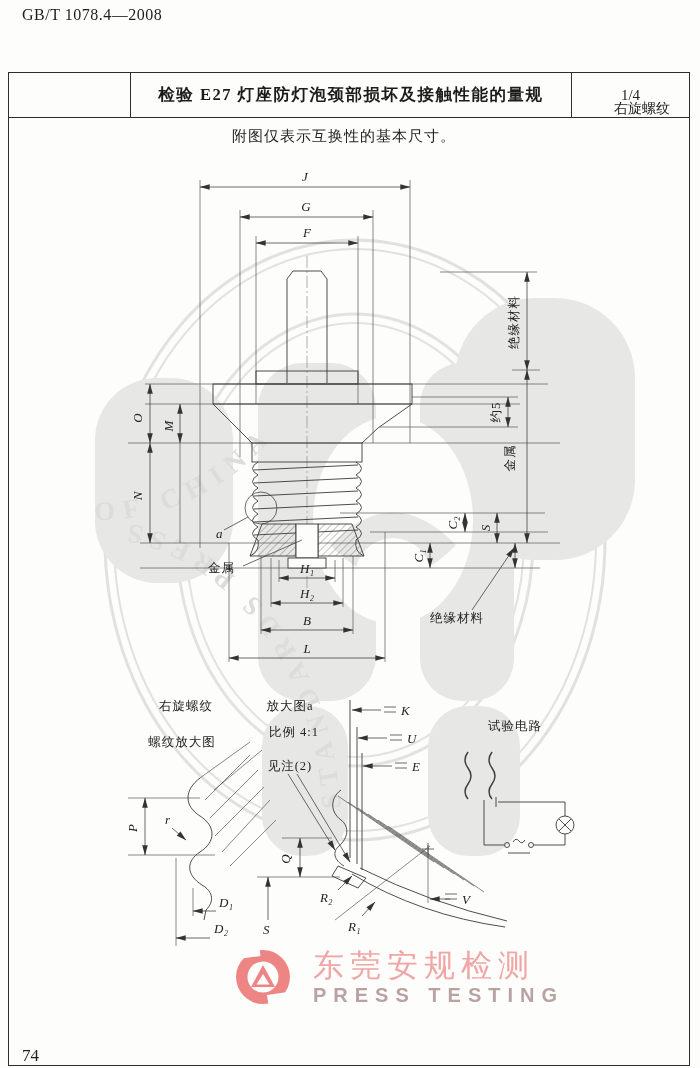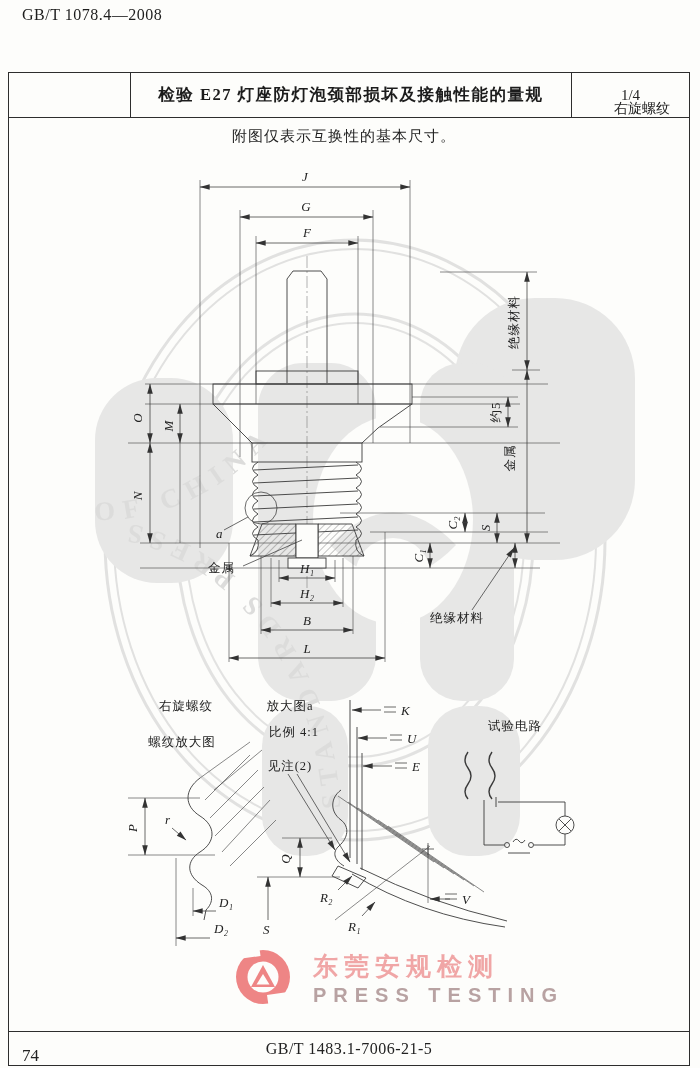--- a/index.html
+++ b/index.html
@@ -13,21 +13,21 @@
   .title-cell-left{width:122px;border-right:1.2px solid #2d2d2d;box-sizing:border-box;}
   .title-cell-main{flex:1;display:flex;align-items:center;justify-content:center;font-size:16.5px;font-weight:600;letter-spacing:1.5px;color:#1c1c1c;}
   .title-cell-right{width:118px;border-left:1.2px solid #2d2d2d;display:flex;align-items:center;justify-content:center;font-size:15px;box-sizing:border-box;}
   .footer-row{position:absolute;left:0;bottom:0;width:100%;height:34px;border-top:1.3px solid #2d2d2d;display:flex;align-items:center;justify-content:center;font-size:16px;letter-spacing:.5px;box-sizing:border-box;}
   .units-note{position:absolute;right:30px;top:100px;font-size:14px;color:#1f1f1f;}
   .intro-note{position:absolute;left:232px;top:116px;font-size:15px;letter-spacing:1px;color:#1f1f1f;margin-top:11px;}
   .page-no{position:absolute;left:22px;top:1046px;font-size:17px;}
   .diagram-svg{position:absolute;left:0;top:0;width:700px;height:1068px;}
   .logo{position:absolute;left:225px;top:944px;width:350px;height:66px;display:flex;align-items:center;}
   .logo-text{margin-left:12px;}
-  .logo-cn{font-size:25px;color:#f0a6a6;letter-spacing:6px;font-weight:700;line-height:36px;font-family:"Liberation Sans",sans-serif;}
+  .logo-cn{font-size:31px;color:#f0a6a6;letter-spacing:6px;font-weight:400;line-height:36px;font-family:"Liberation Sans",sans-serif;}
   .logo-en{font-size:20px;color:#b8a2a2;letter-spacing:7px;font-weight:700;line-height:22px;font-family:"Liberation Sans",sans-serif;}
   
   .ln{stroke:#3a3a3a;stroke-width:0.9;fill:none;}
   .thin{stroke:#4a4a4a;stroke-width:0.65;fill:none;}
   .dim{stroke:#3a3a3a;stroke-width:0.75;fill:none;}
   .dim-label{font:italic 13px "Liberation Serif",serif;fill:#222;}
   .cn-label{font:12.5px "Liberation Serif",serif;fill:#222;letter-spacing:1px;}
   .wm{opacity:.5;}
 </style>
 </head>
@@ -295,21 +295,20 @@
       <line x1="496" y1="797" x2="496" y2="807"></line>
     </g>
   </svg>
 
   <div class="border-box">
     <div class="title-row">
       <div class="title-cell-left"></div>
       <div class="title-cell-main">检验 E27 灯座防灯泡颈部损坏及接触性能的量规</div>
       <div class="title-cell-right">1/4</div>
     </div>
-    <div class="footer-row">GB/T 1483.1-7006-21-5</div>
   </div>
 
   <div class="units-note">右旋螺纹</div>
   <div class="intro-note">附图仅表示互换性的基本尺寸。</div>
 
   <div class="logo">
     <svg width="76" height="64" viewBox="0 0 76 64">
       <circle cx="38" cy="32" r="27" fill="#ee8585"></circle>
       <rect x="6" y="2" width="28" height="13" fill="#fdfdfb" transform="rotate(-8 6 2)"></rect>
       <rect x="42" y="50" width="28" height="13" fill="#fdfdfb" transform="rotate(-8 42 50)"></rect>

